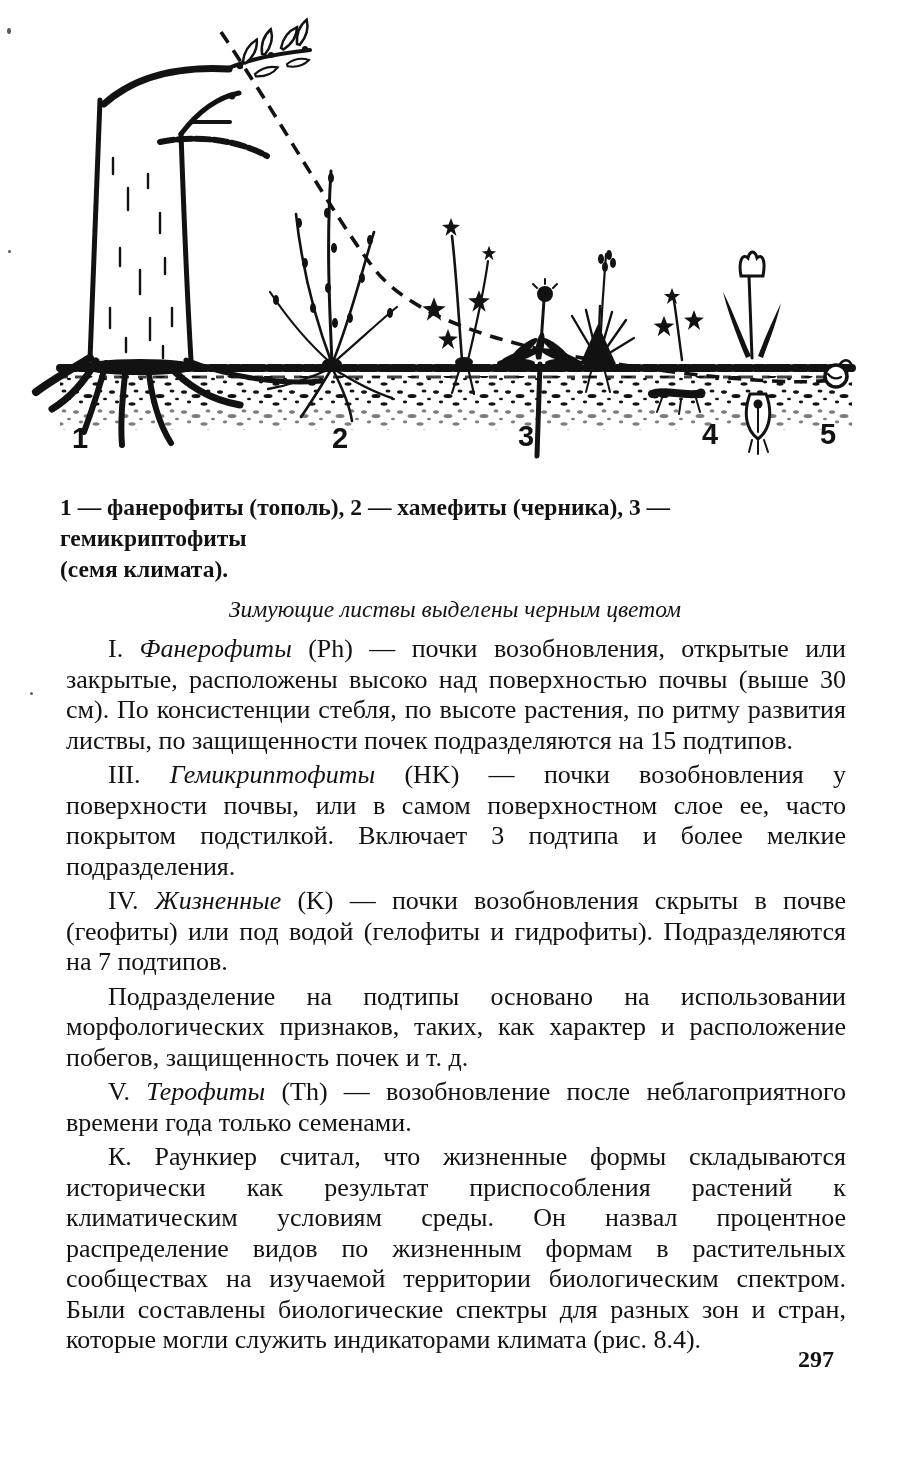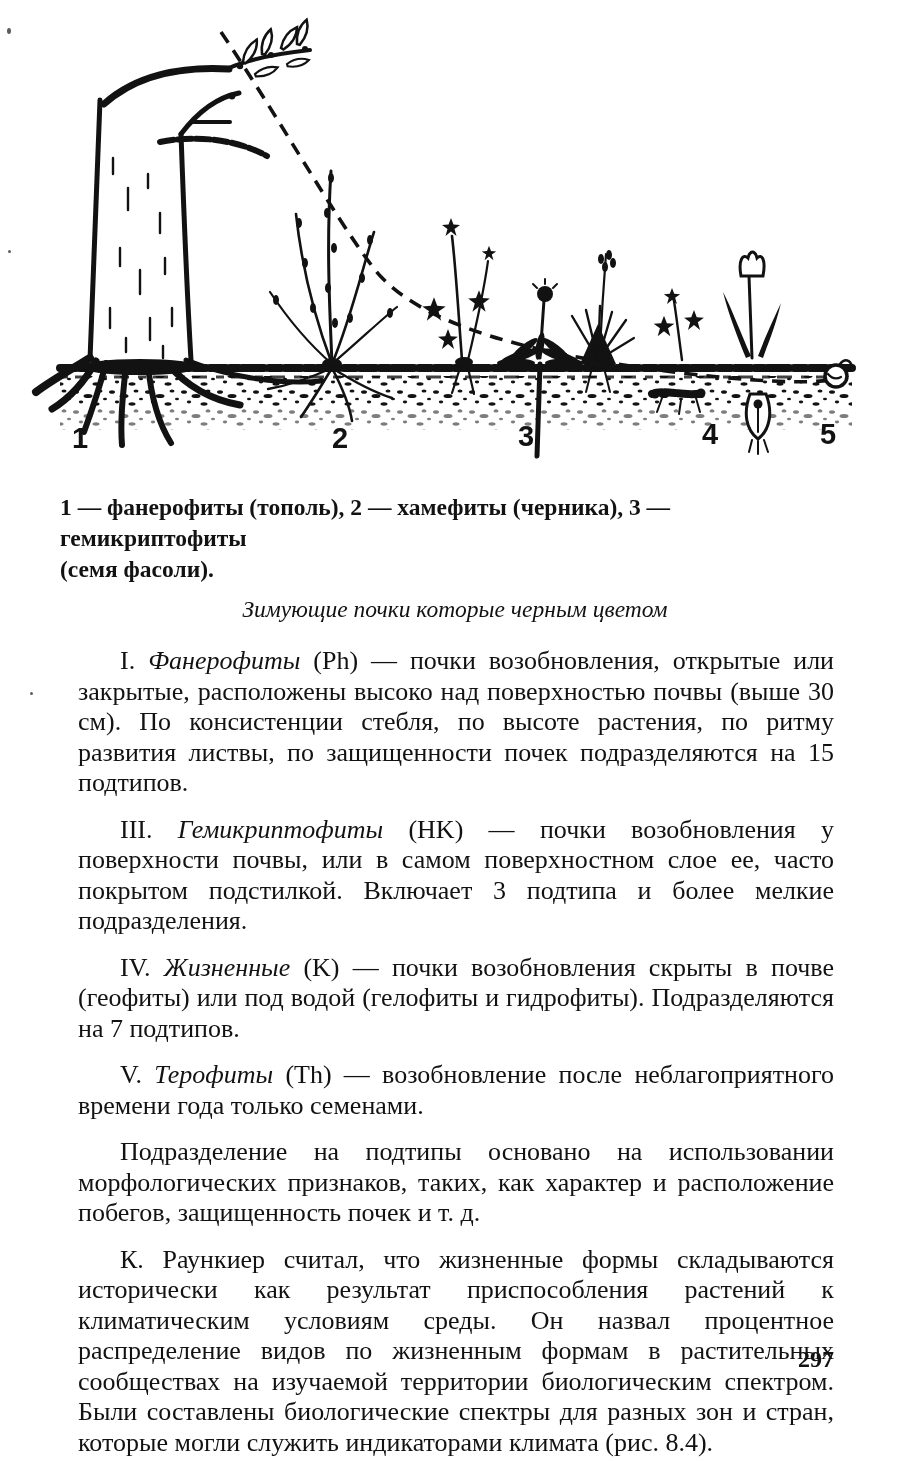--- a/index.html
+++ b/index.html
@@ -28,21 +28,21 @@
   .fig-note{
     position:absolute;top:595px;left:60px;width:790px;
     text-align:center;
     font-style:italic;font-size:23.5px;line-height:28px;
   }
   .body-text{
     position:absolute;top:630px;left:62px;width:788px;
     font-size:26px;line-height:30.5px;
     text-align:justify;
   }
-  .body-text p{margin:16px;text-indent:42px;}
+  .body-text p{margin:4px;text-indent:42px;}
   .term{font-style:italic;}
   .page-number{
     position:absolute;top:1346px;right:76px;
     font-weight:bold;font-size:24px;
   }
   .speck{position:absolute;background:#333;border-radius:50%;opacity:.8;}
   svg text.lbl{
     font-family:"Liberation Sans", sans-serif;
     font-weight:bold;font-size:29px;fill:#121212;
   }
@@ -243,31 +243,31 @@
         <text class="lbl" x="526" y="438" text-anchor="middle">3</text>
         <text class="lbl" x="710" y="436" text-anchor="middle">4</text>
         <text class="lbl" x="828" y="436" text-anchor="middle">5</text>
       </g>
     </svg>
   </div>
 
 
   <div class="fig-legend">
     <div>1 — фанерофиты (тополь), 2 — хамефиты (черника), 3 — гемикриптофиты</div>
-    <div>(семя фасоли).</div>
+    <div>(семя климата).</div>
   </div>
 
-  <div class="fig-note">Зимующие почки которые черным цветом</div>
+  <div class="fig-note">Зимующие листвы выделены черным цветом</div>
 
   <div class="body-text">
     <p><span class="numeral">I.</span> <i class="term">Фанерофиты</i> <span>(Ph) — почки возобновления, открытые или закрытые, расположены высоко над поверхностью почвы (выше 30 см). По консистенции стебля, по высоте растения, по ритму развития листвы, по защищенности почек подразделяются на 15 подтипов.</span></p>
     <p><span class="numeral">III.</span> <i class="term">Гемикриптофиты</i> <span>(HK) — почки возобновления у поверхности почвы, или в самом поверхностном слое ее, часто покрытом подстилкой. Включает 3 подтипа и более мелкие подразделения.</span></p>
     <p><span class="numeral">IV.</span> <i class="term">Жизненные</i> <span>(K) — почки возобновления скрыты в почве (геофиты) или под водой (гелофиты и гидрофиты). Подразделяются на 7 подтипов.</span></p>
+    <p><span>Подразделение на подтипы основано на использовании морфологических признаков, таких, как характер и расположение побегов, защищенность почек и т. д.</span></p>
     <p><span class="numeral">V.</span> <i class="term">Терофиты</i> <span>(Th) — возобновление после неблагоприятного времени года только семенами.</span></p>
-    <p><span>Подразделение на подтипы основано на использовании морфологических признаков, таких, как характер и расположение побегов, защищенность почек и т. д.</span></p>
     <p><span>К. Раункиер считал, что жизненные формы складываются исторически как результат приспособления растений к климатическим условиям среды. Он назвал процентное распределение видов по жизненным формам в растительных сообществах на изучаемой территории биологическим спектром. Были составлены биологические спектры для разных зон и стран, которые могли служить индикаторами климата (рис. 8.4).</span></p>
   </div>
 
   <div class="page-number">297</div>
 
   <div class="speck" style="left:7px;top:28px;width:4px;height:6px;"></div>
   <div class="speck" style="left:30px;top:692px;width:3px;height:3px;"></div>
   <div class="speck" style="left:8px;top:250px;width:3px;height:3px;"></div>
 </div>
 

